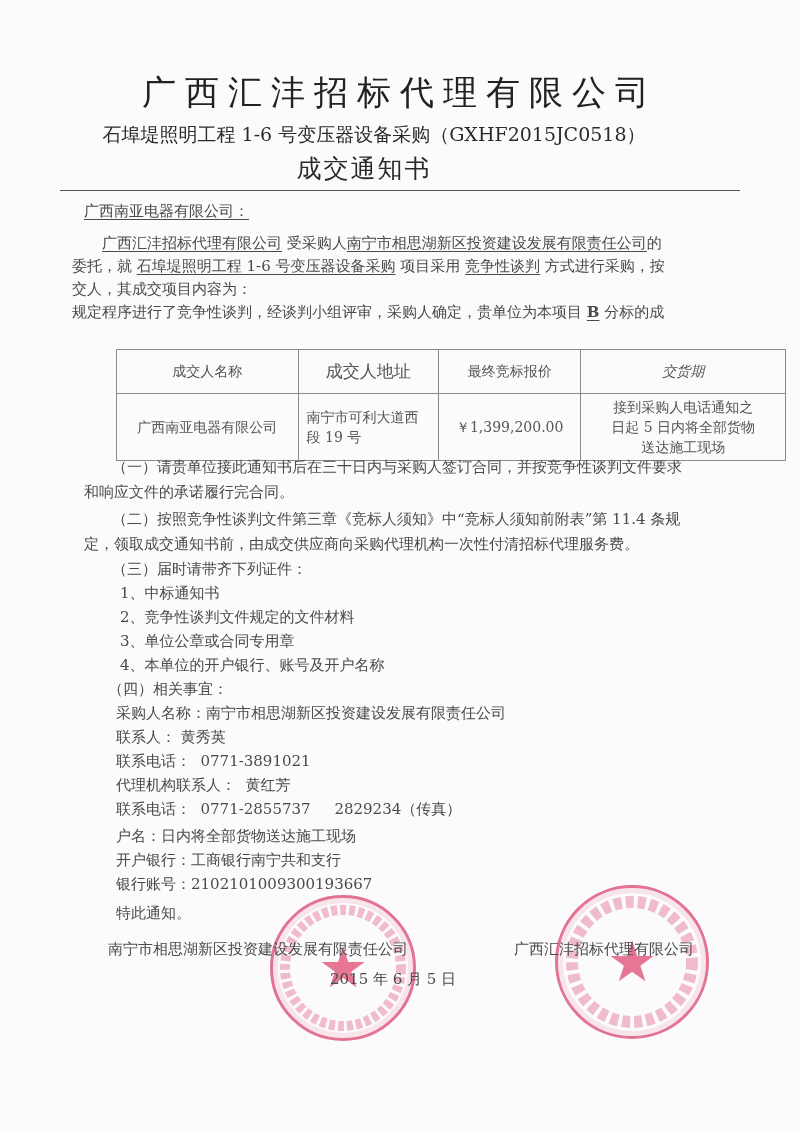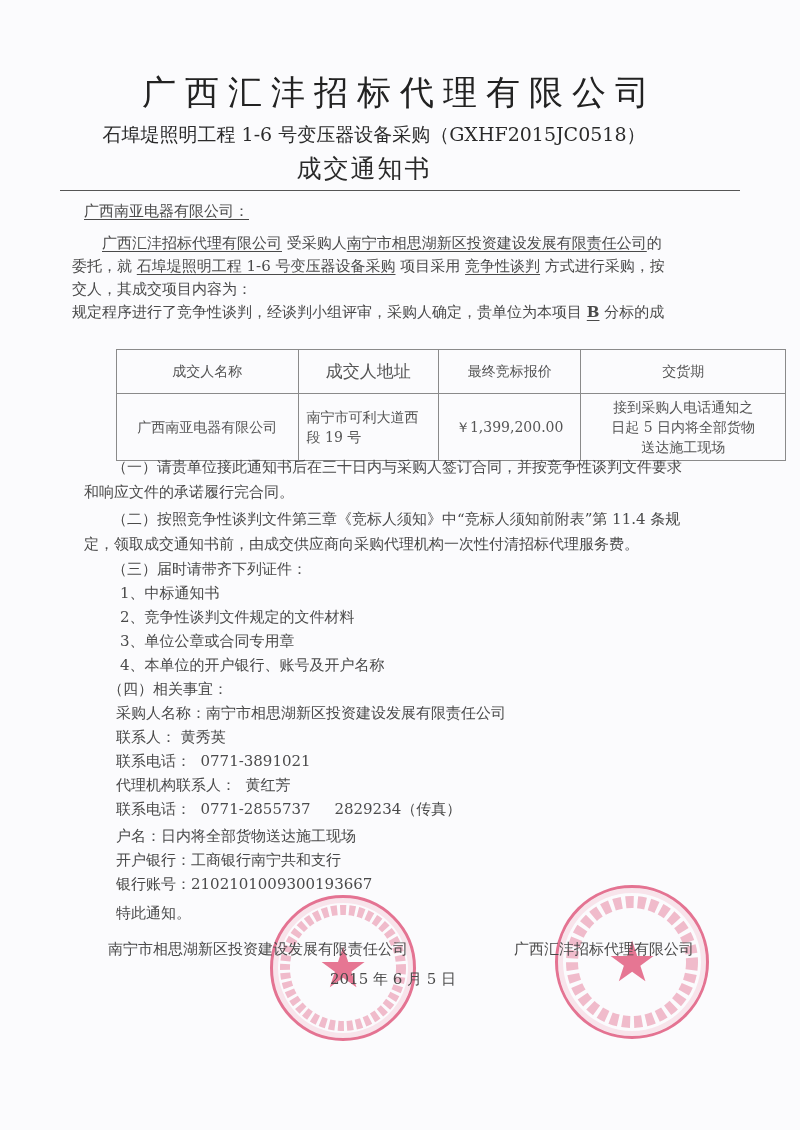--- a/index.html
+++ b/index.html
@@ -19,21 +19,21 @@
   .para { left: 72px; width: 668px; font-size: 15px; line-height: 23px; color: #4a4a4a; white-space: normal; }
   table.award {
     position: absolute; left: 72px; top: 349px; width: 670px;
     border-collapse: collapse; font-size: 14px; color: #555; margin-left: 44px;
   }
   table.award td, table.award th {
     border: 1px solid #8a8a8a; text-align: center; font-weight: normal; padding: 0 4px;
   }
   table.award th { height: 43px; }
   table.award td { height: 66px; line-height: 20px; }
-  .col1 { width: 172px; } .col2 { width: 131px; } .col3 { width: 133px; } .col4 { width: 195px; }
+  .col1 { width: 172px; } .col2 { width: 131px; } .col3 { width: 133px; } .col4 { width: 195px; font-style: italic; }
   .stamp {
     position: absolute; border-radius: 50%; border: 3px solid rgba(220, 70, 110, 0.75);
     box-shadow: inset 0 0 0 5px rgba(240,160,185,0.25);
   }
   .stamp .star {
     position: absolute; left: 50%; top: 50%; transform: translate(-50%, -50%);
     font-size: 56px; color: rgba(225, 85, 120, 0.8); line-height: 1;
   }
   .stamp .ring {
     position: absolute; left: 0; top: 0; width: 100%; height: 100%;

